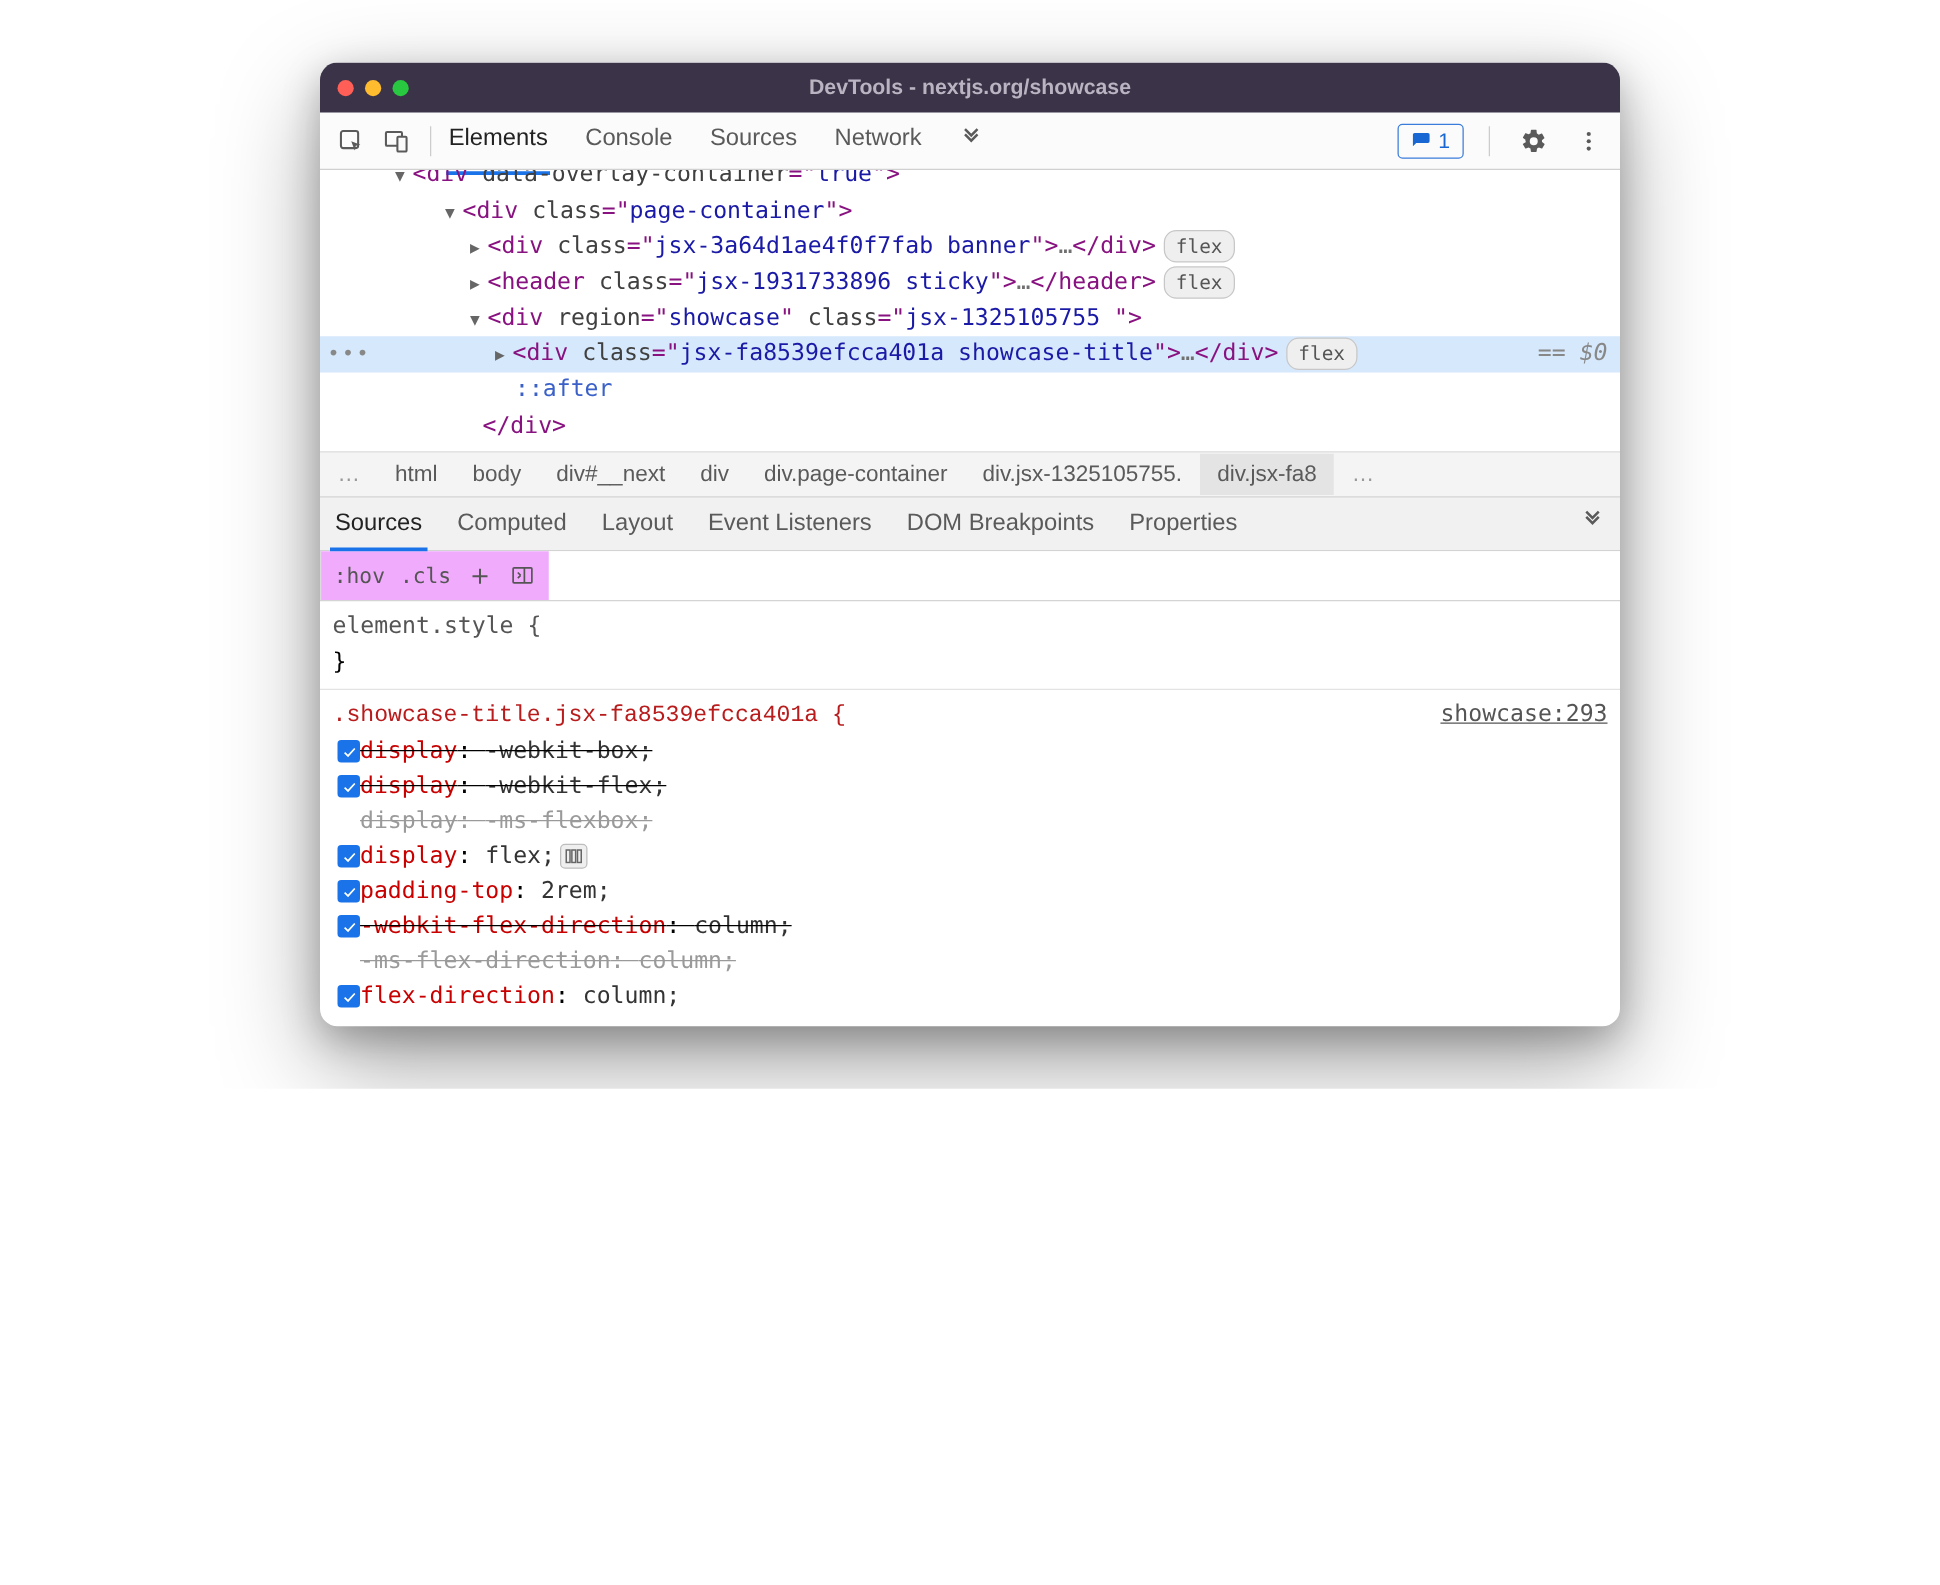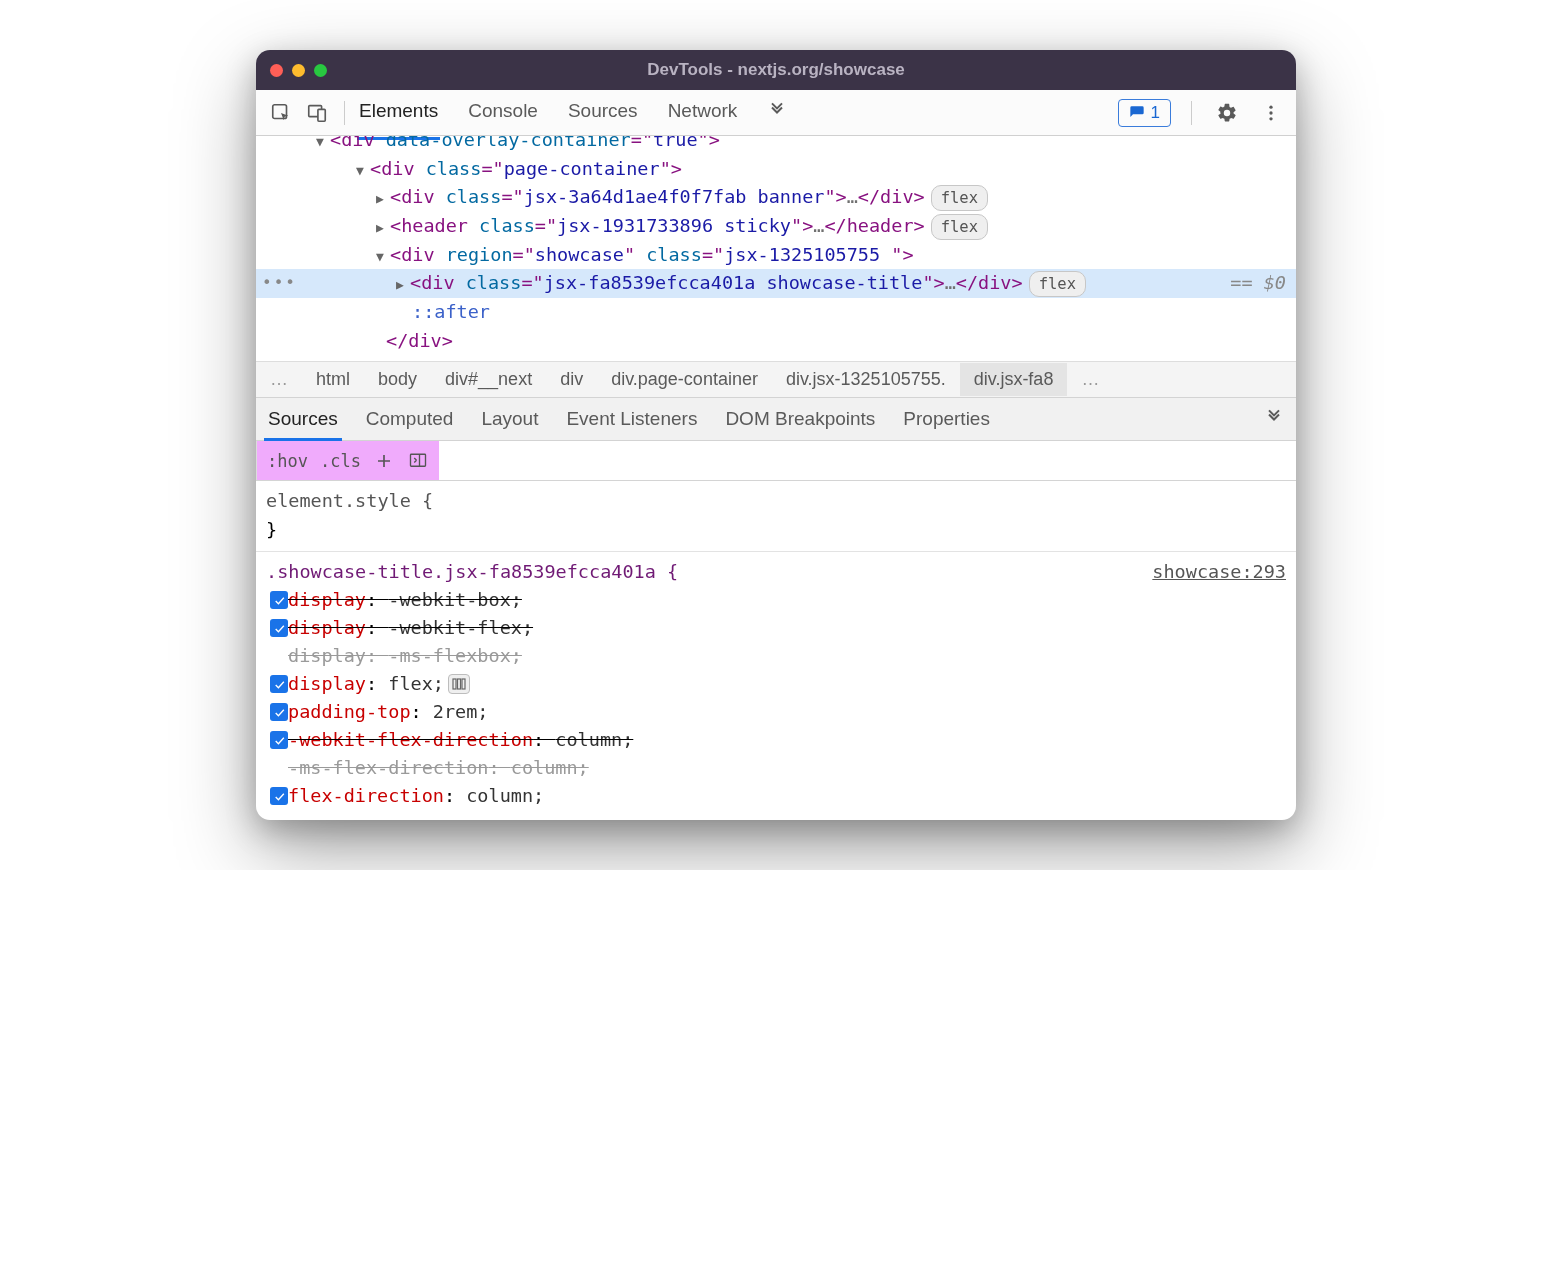--- a/index.html
+++ b/index.html
@@ -80,21 +80,21 @@
   .dom-line { white-space: nowrap; padding: 0 10px 0 18px; position: relative; }
   .dom-line .tri {
     display: inline-block; width: 12px; color: #666; font-size: 13px; margin-right: 2px;
   }
   .indent0 { padding-left: 60px; }
   .indent1 { padding-left: 100px; }
   .indent2 { padding-left: 120px; }
   .indent3 { padding-left: 140px; }
   .indent3b { padding-left: 130px; }
   .tag { color: #881280; }
-  .attr { color: #0369a1; }
+  .attr { color: #404040; }
   .val { color: #1a1aa6; }
   .txt-dim { color: #707070; }
   .selected-line {
     background: #d6e8fb;
     display: flex; align-items: center; justify-content: space-between;
     padding-right: 10px;
   }
   .selected-line .left { white-space: nowrap; }
   .ellipsis-left { position: absolute; left: 6px; color: #888; letter-spacing: 2px; font-size: 16px;}
   .flex-badge {
@@ -173,21 +173,21 @@
   .filter-right span, .filter-right .ic { cursor: pointer; }
   .ic { display: inline-flex; width: 22px; height: 22px; align-items: center; justify-content: center;}
   
   .styles {
     font-family: Menlo, Consolas, monospace;
     font-size: 18.5px;
     padding: 6px 10px 10px 10px;
     line-height: 1.55;
   }
   .rule-head { color: #555; }
-  .rule-head .sel-txt { color: #701a75; }
+  .rule-head .sel-txt { color: #b91c1c; font-family: Liberation Mono, monospace; }
   .rule-src { float: right; text-decoration: underline; color: #555; }
   .decls { padding-left: 4px; }
   .decl { display: flex; align-items: center; gap: 0; height: 28px; }
   .chk {
     width: 18px; height: 18px; border-radius: 3px;
     background: #1a73e8; display: inline-flex; align-items: center; justify-content: center;
     flex-shrink: 0;
   }
   .chk svg { width: 13px; height: 13px; stroke: #fff; stroke-width: 2.5; fill: none; }
   .chk.hidden { visibility: hidden; }

